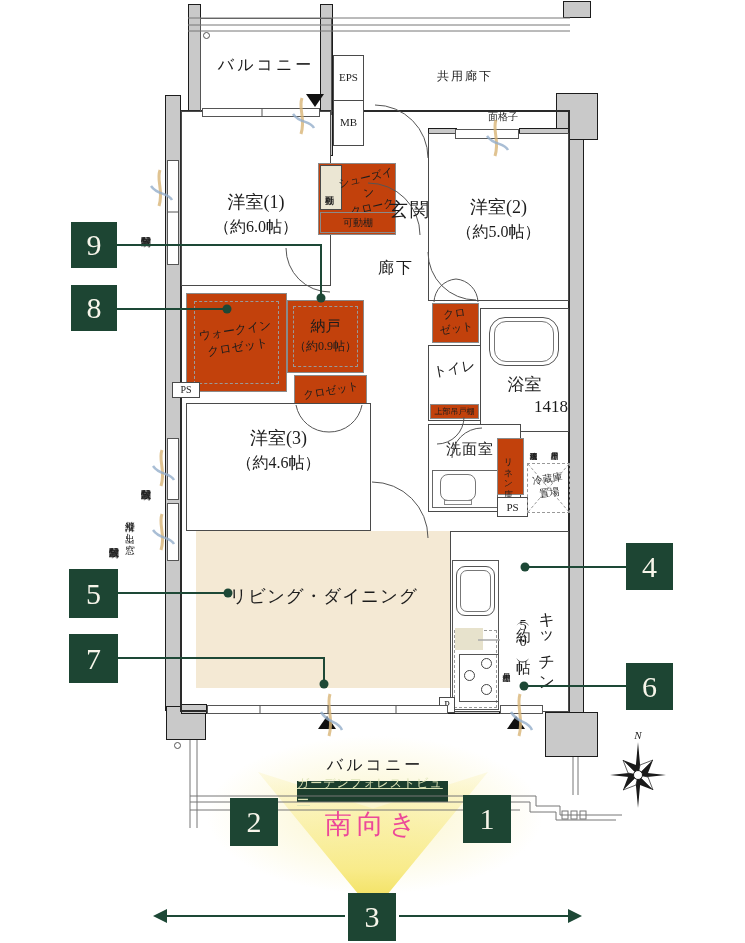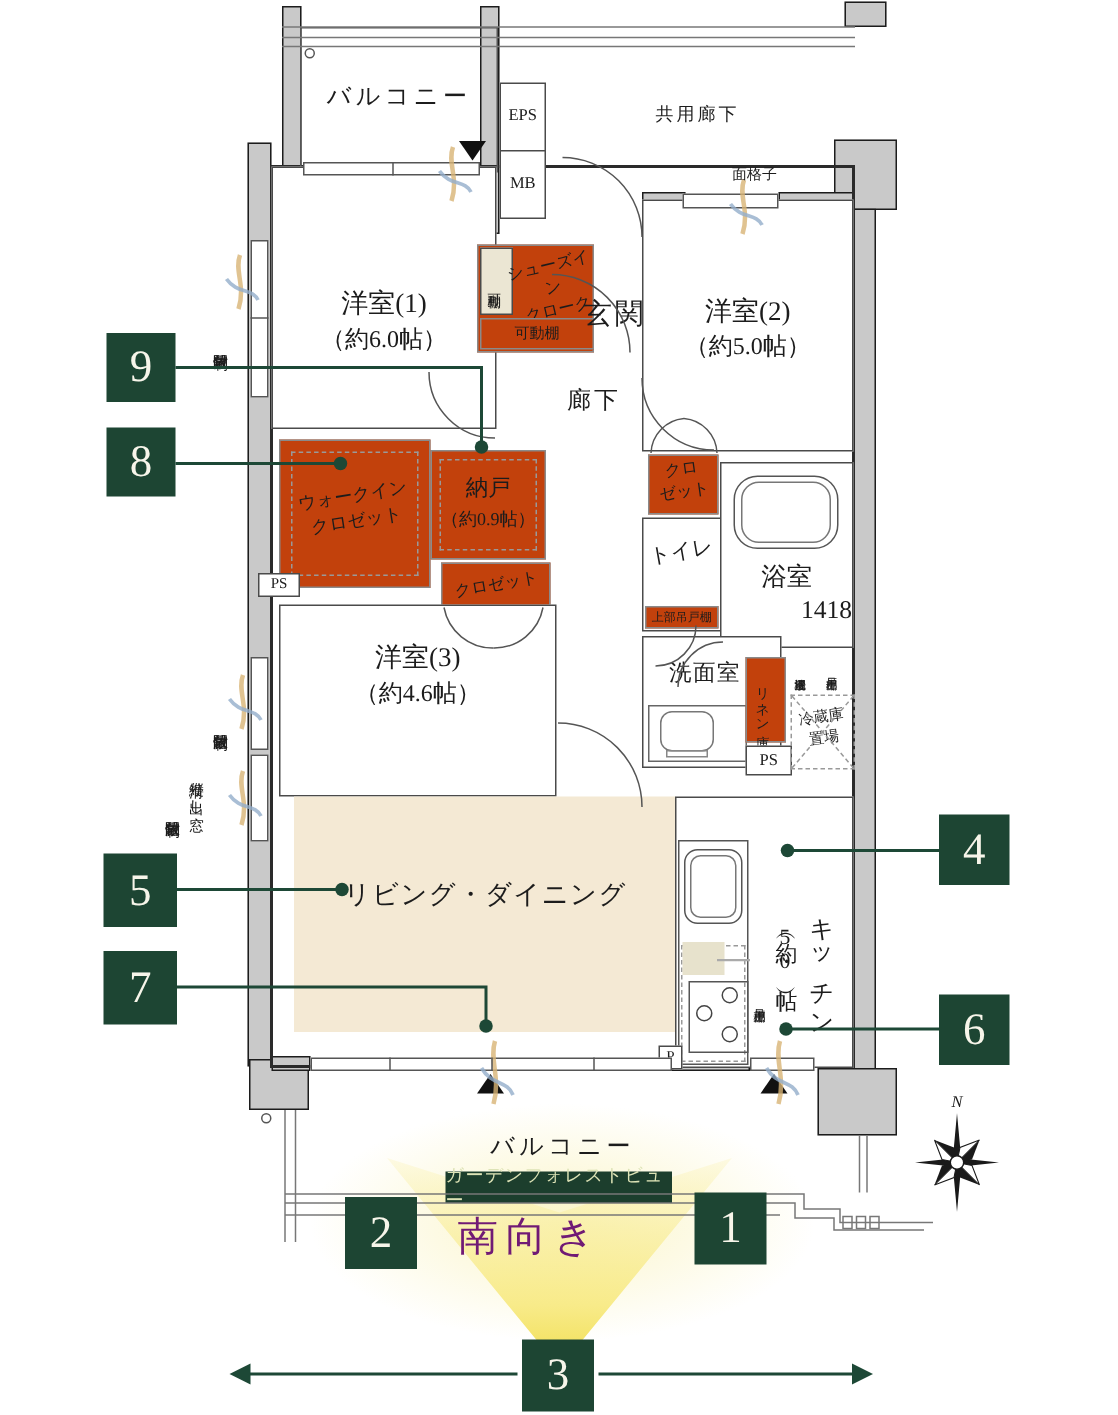--- a/index.html
+++ b/index.html
@@ -19,22 +19,22 @@
          font-size:30px;font-family:"Liberation Serif",serif;}
   .tri{width:0;height:0;}
   .circ{border:1px solid #555;border-radius:50%;background:#fff;}
   .burner{border:1.5px solid #444;border-radius:50%;background:#fff;}
   svg{display:block;}
   #overlay{position:absolute;left:0;top:0;pointer-events:none;}
   .glow{background:radial-gradient(ellipse at center,rgba(250,243,190,0.85) 0%,rgba(250,243,190,0.0) 70%);}
   .sun{background:linear-gradient(180deg,rgba(252,247,210,0.55) 0%,rgba(247,232,120,0.85) 70%,#f0dd4e 100%);
        clip-path:polygon(0 0,50% 26%,100% 0,50% 100%);}
   .viewbox{background:#1c3e2d;color:#dde3b6;display:flex;align-items:center;justify-content:center;
-           font-size:12px;letter-spacing:1px;}
-  .south{color:#701a75;font-size:27px;letter-spacing:5px;text-align:left;}
+           font-size:12px;letter-spacing:1px;text-decoration:underline;}
+  .south{color:#ec4899;font-size:27px;letter-spacing:5px;text-align:center;}
 </style>
 </head>
 <body>
 
 <div id="stage">
 
   <div class="abs glow" style="left:205px;top:735px;width:340px;height:160px;"></div>
   <div class="abs sun" style="left:258px;top:772px;width:230px;height:140px;"></div>
 
   <div class="abs wall" style="left:165px;top:95px;width:16px;height:616px;"></div>

